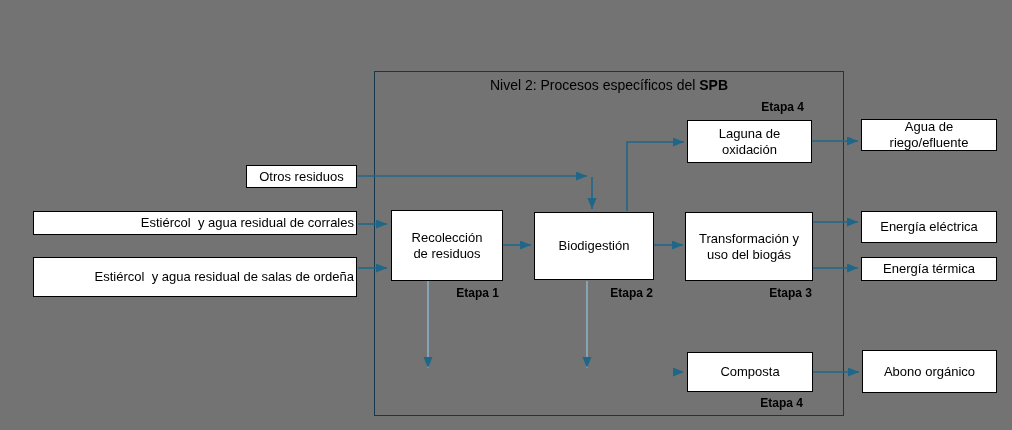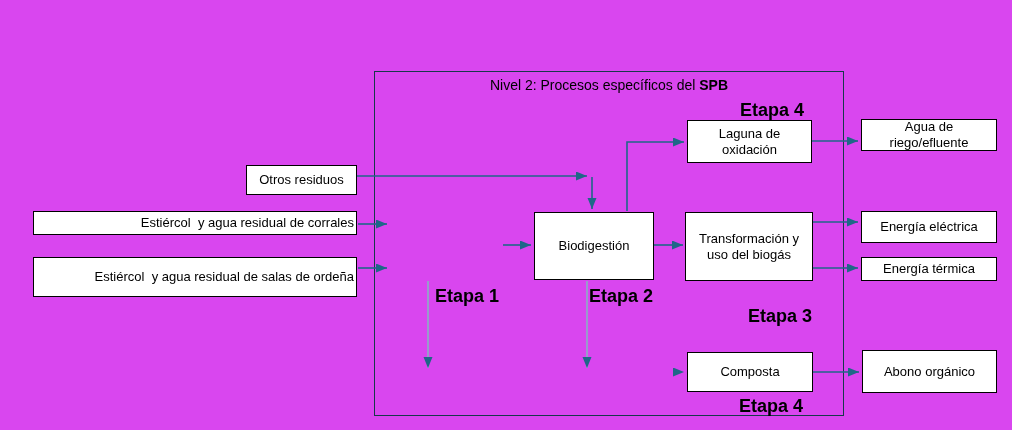--- a/index.html
+++ b/index.html
@@ -1,19 +1,19 @@
 <!DOCTYPE html>
 <html style="--arrow-dark: #1F6788; --arrow-light: #8AB0C4; --container-border: #17384A;"><head>
 <meta charset="utf-8">
 <style>
   html,body{margin:0;padding:0;background:#ffffff;}
   .canvas{
     position:relative;
     width:1012px;height:430px;
-    background:#d946ef;
+    background:#737373;
     font-family:"Liberation Sans", sans-serif;
     overflow:hidden;
   }
   .container-box{
     position:absolute;
     left:374px;top:71px;width:470px;height:345px;
     border:1.5px solid var(--container-border,#17384A);
     box-sizing:border-box;
   }
   .diagram-title{
@@ -32,21 +32,21 @@
     box-sizing:border-box;
     display:flex;align-items:center;justify-content:center;
     font-size:13px;color:#000;
     line-height:1.2;
     text-align:center;
   }
   .node .node-label{white-space:pre-wrap;}
   .node.align-right{justify-content:flex-end;text-align:right;padding-right:2px;}
   .stage-label{
     position:absolute;
-    font-size:18px;font-weight:bold;color:#000;
+    font-size:12px;font-weight:bold;color:#000;
     white-space:nowrap;
   }
   .w84{max-width:88px;}
   .w110{max-width:112px;}
   .w90{max-width:92px;}
   .w95{max-width:96px;}
 </style>
 </head>
 <body>
 
@@ -79,30 +79,33 @@
     <line x1="812" y1="141" x2="858" y2="141" stroke="#1F6788" stroke-width="1.6" marker-end="url(#arrowDark)"></line>
     <line x1="813" y1="222" x2="858" y2="222" stroke="#1F6788" stroke-width="1.6" marker-end="url(#arrowDark)"></line>
     <line x1="813" y1="268" x2="858" y2="268" stroke="#1F6788" stroke-width="1.6" marker-end="url(#arrowDark)"></line>
     <line x1="813" y1="372" x2="859" y2="372" stroke="#1F6788" stroke-width="1.6" marker-end="url(#arrowDark)"></line>
 
     <line x1="428" y1="281" x2="428" y2="368" stroke="#8AB0C4" stroke-width="1.6" marker-end="url(#arrowDark)"></line>
     <line x1="587" y1="281" x2="587" y2="368" stroke="#8AB0C4" stroke-width="1.6" marker-end="url(#arrowDark)"></line>
     <line x1="428" y1="372" x2="684" y2="372" stroke="url(#gradLR)" stroke-width="1.8" marker-end="url(#arrowDark)"></line>
   </svg>
 
-  <div class="node" style="left:246px;top:165px;width:111px;height:30px;">
+  <div class="node" style="left:246px;top:165px;width:111px;height:23px;">
     <span class="node-label">Otros residuos</span>
   </div>
   <div class="node align-right" style="left:33px;top:211px;width:324px;height:24px;align-items:center;">
     <span class="node-label">Estiércol  y agua residual de corrales</span>
   </div>
   <div class="node align-right" style="left:33px;top:257px;width:324px;height:40px;">
     <span class="node-label">Estiércol  y agua residual de salas de ordeña</span>
   </div>
 
+  <div class="node" style="left:391px;top:210px;width:112px;height:71px;">
+    <span class="node-label w84">Recolección de residuos</span>
+  </div>
   <div class="node" style="left:534px;top:212px;width:120px;height:68px;">
     <span class="node-label">Biodigestión</span>
   </div>
   <div class="node" style="left:685px;top:212px;width:128px;height:69px;">
     <span class="node-label w110">Transformación y uso del biogás</span>
   </div>
   <div class="node" style="left:687px;top:120px;width:125px;height:43px;">
     <span class="node-label w90">Laguna de oxidación</span>
   </div>
   <div class="node" style="left:687px;top:352px;width:126px;height:40px;">
@@ -117,17 +120,17 @@
   </div>
   <div class="node" style="left:861px;top:257px;width:136px;height:24px;">
     <span class="node-label">Energía térmica</span>
   </div>
   <div class="node" style="left:862px;top:350px;width:135px;height:43px;">
     <span class="node-label">Abono orgánico</span>
   </div>
 
   <div class="stage-label" style="right:513px;top:286px;">Etapa 1</div>
   <div class="stage-label" style="right:359px;top:286px;">Etapa 2</div>
-  <div class="stage-label" style="right:200px;top:286px;margin-top:20px;">Etapa 3</div>
+  <div class="stage-label" style="right:200px;top:286px;">Etapa 3</div>
   <div class="stage-label" style="right:208px;top:100px;">Etapa 4</div>
   <div class="stage-label" style="right:209px;top:396px;">Etapa 4</div>
 
 </div>
 
 </body></html>

